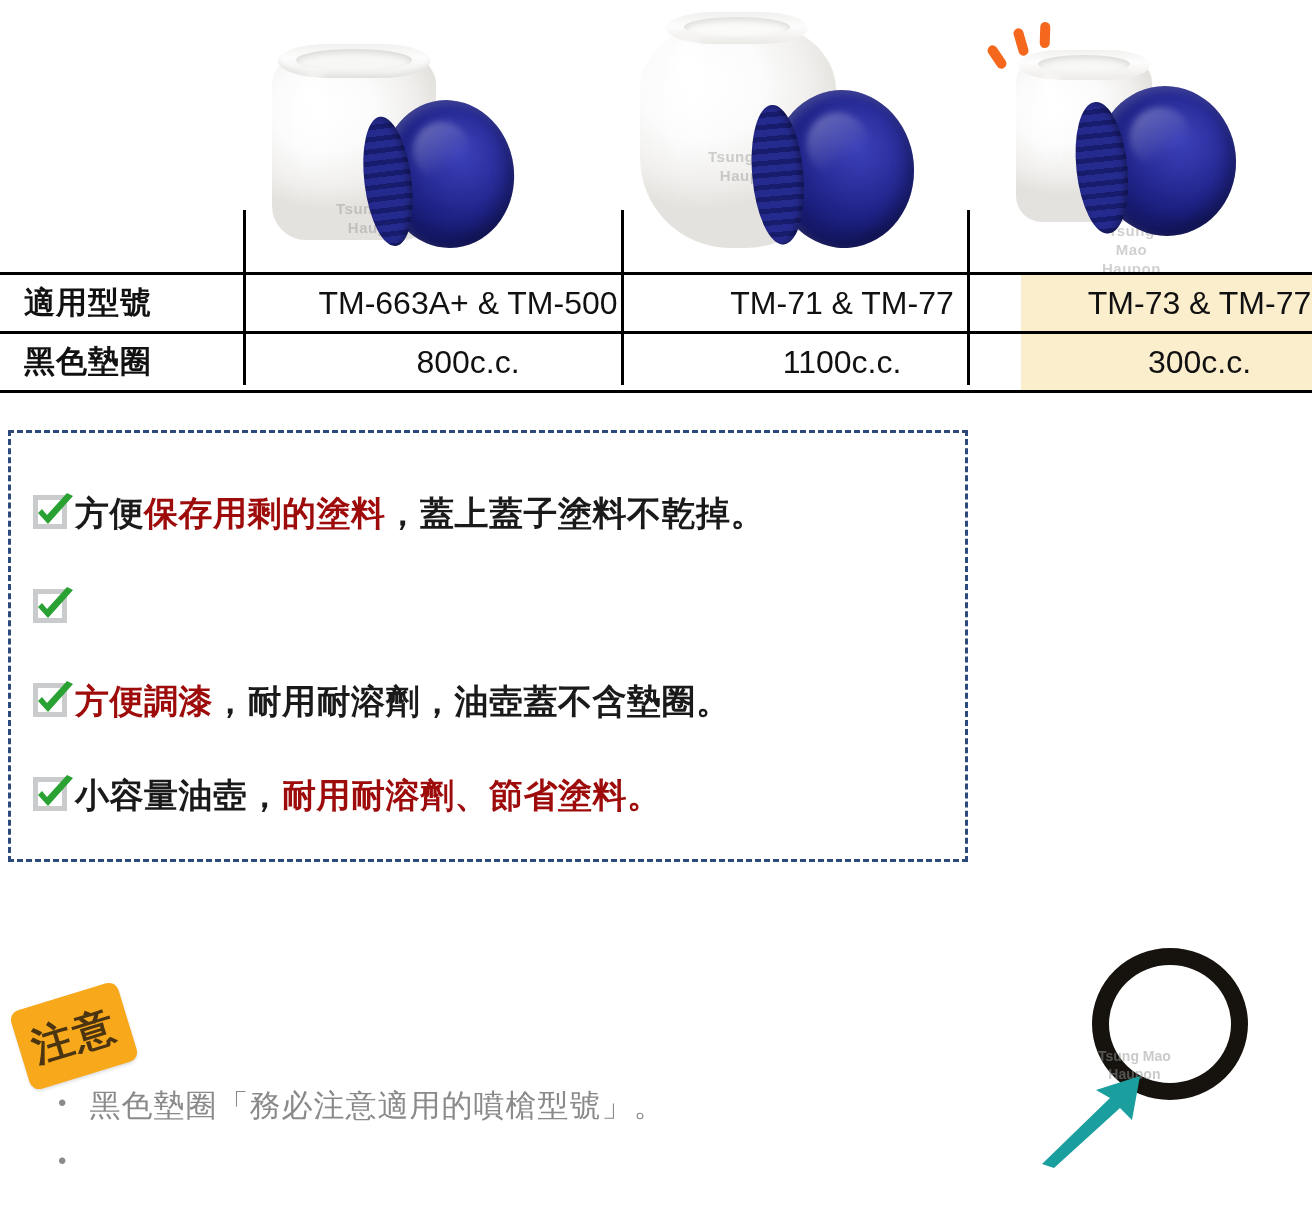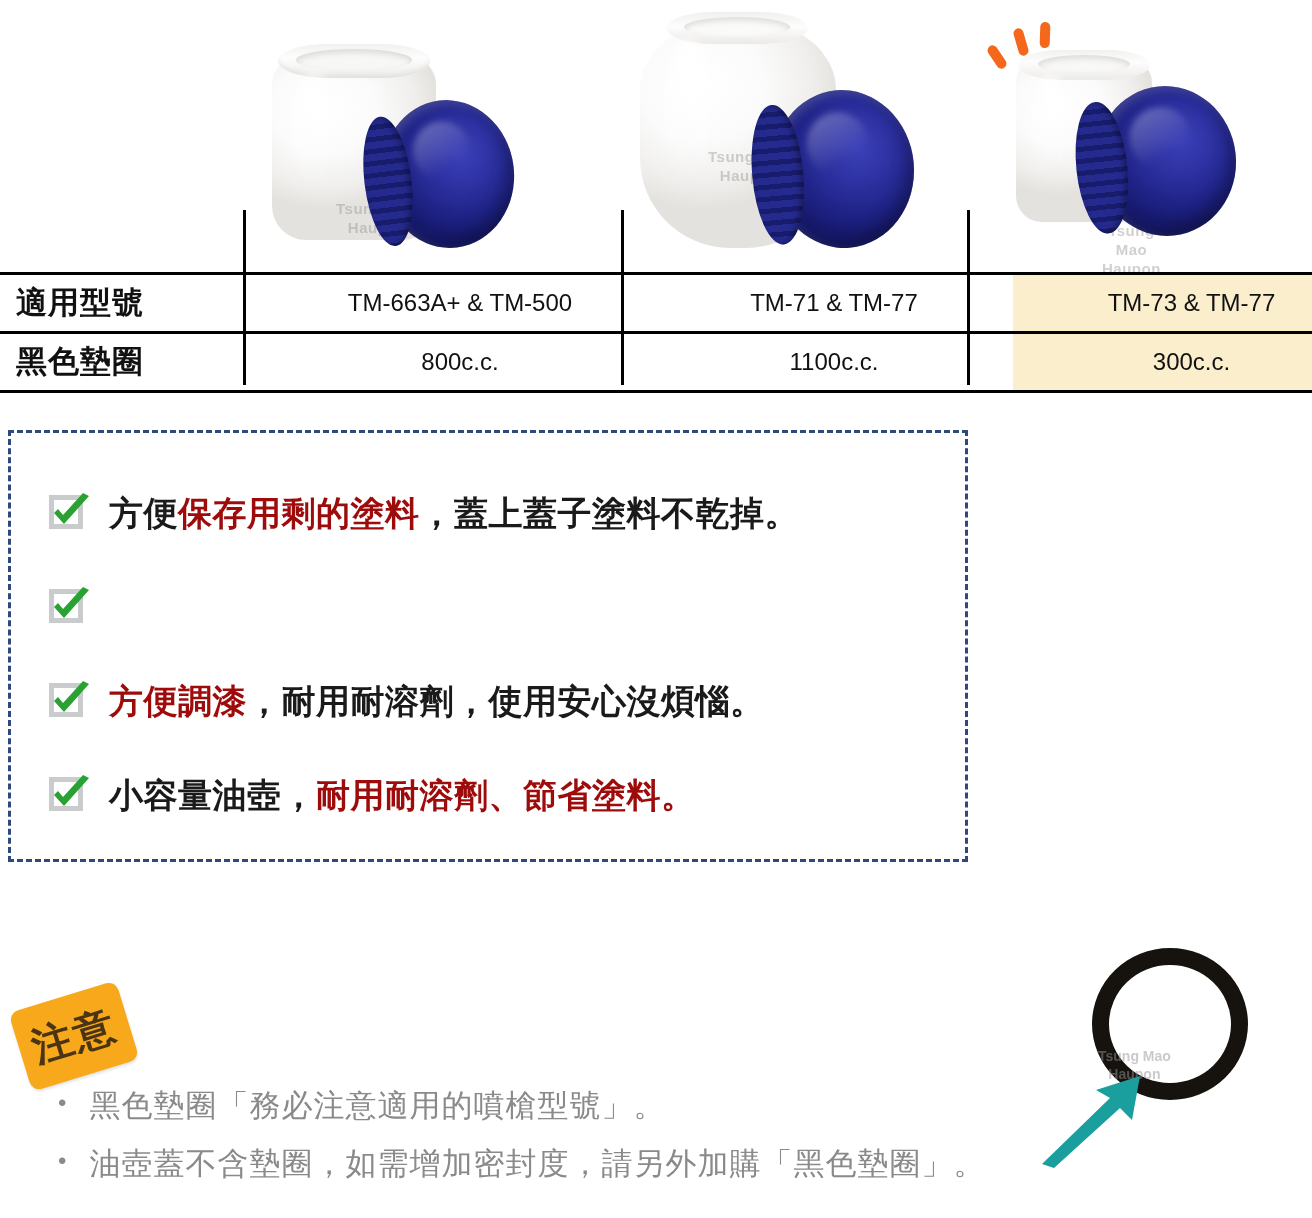--- a/index.html
+++ b/index.html
@@ -195,52 +195,51 @@
     width: 1312px;
     border-collapse: collapse;
     table-layout: fixed;
   }
   .tbl td {
     height: 56px;
     padding: 0 6px;
     text-align: center;
     vertical-align: middle;
     border-top: 3px solid #000;
-    font-size: 24px;
+    font-size: 32px;
     white-space: nowrap;
   }
   .tbl tr:last-child td { border-bottom: 3px solid #000; }
   .tbl td.rowlabel {
     width: 243px;
     font-weight: bold;
     font-size: 31px;
     text-align: left;
-    padding-left: 16px;
+    padding-left: 24px;
     letter-spacing: 1px;
   }
   .tbl td.c-a { width: 378px; }
   .tbl td.c-b { width: 346px; }
   .tbl td.c-c { width: 345px; background: #fbeecd; }
 
   
   .features {
     position: absolute;
     left: 8px; top: 430px;
     width: 960px;
     height: 432px;
     box-sizing: border-box;
     border: 3px dashed #2e4a7d;
     background: #ffffff;
   }
   .feature-row {
     position: absolute;
-    left: 36px;
+    left: 20px;
     display: flex;
     align-items: center;
-    gap: 18px;
   }
   .fr1 { top: 58px; }
   .fr2 { top: 152px; }
   .fr3 { top: 246px; }
   .fr4 { top: 340px; }
 
   .check-icon {
     position: relative;
     width: 44px;
     height: 44px;
@@ -427,21 +426,21 @@
   </div>
 
   <div class="feature-row fr3">
     <span class="check-icon">
       <span class="box"></span>
       <svg width="44" height="44" viewBox="0 0 44 44">
         <path d="M7 22 L17 33 L42 5 L36 2 L16 24 L11 18 Z" fill="#2aa233"></path>
       </svg>
     </span>
     <span class="feature-text">
-      <span class="t-red">方便調漆</span><span class="t-dark">，耐用耐溶劑，使用安心沒煩惱。</span>
+      <span class="t-red">方便調漆</span><span class="t-dark">，耐用耐溶劑，油壺蓋不含墊圈。</span>
     </span>
   </div>
 
   <div class="feature-row fr4">
     <span class="check-icon">
       <span class="box"></span>
       <svg width="44" height="44" viewBox="0 0 44 44">
         <path d="M7 22 L17 33 L42 5 L36 2 L16 24 L11 18 Z" fill="#2aa233"></path>
       </svg>
     </span>
@@ -455,21 +454,20 @@
   <span>注意</span>
 </div>
 
 <div class="notice-list">
   <div class="notice-item">
     <span class="dot">•</span>
     <span>黑色墊圈「務必注意適用的噴槍型號」。</span>
   </div>
   <div class="notice-item">
     <span class="dot">•</span>
-    <span>油壺蓋不含墊圈，如需增加密封度，請另外加購「黑色墊圈」。</span>
   </div>
 </div>
 
 <div class="gasket"></div>
 <div class="gasket-wm">Tsung Mao<br>Haupon</div>
 <svg class="arrow-teal" viewBox="0 0 110 100">
   <path d="M2 96 L70 30 L56 22 L100 8 L92 52 L80 40 L14 100 Z" fill="#1a9e9e"></path>
 </svg>
 
 </body></html>

